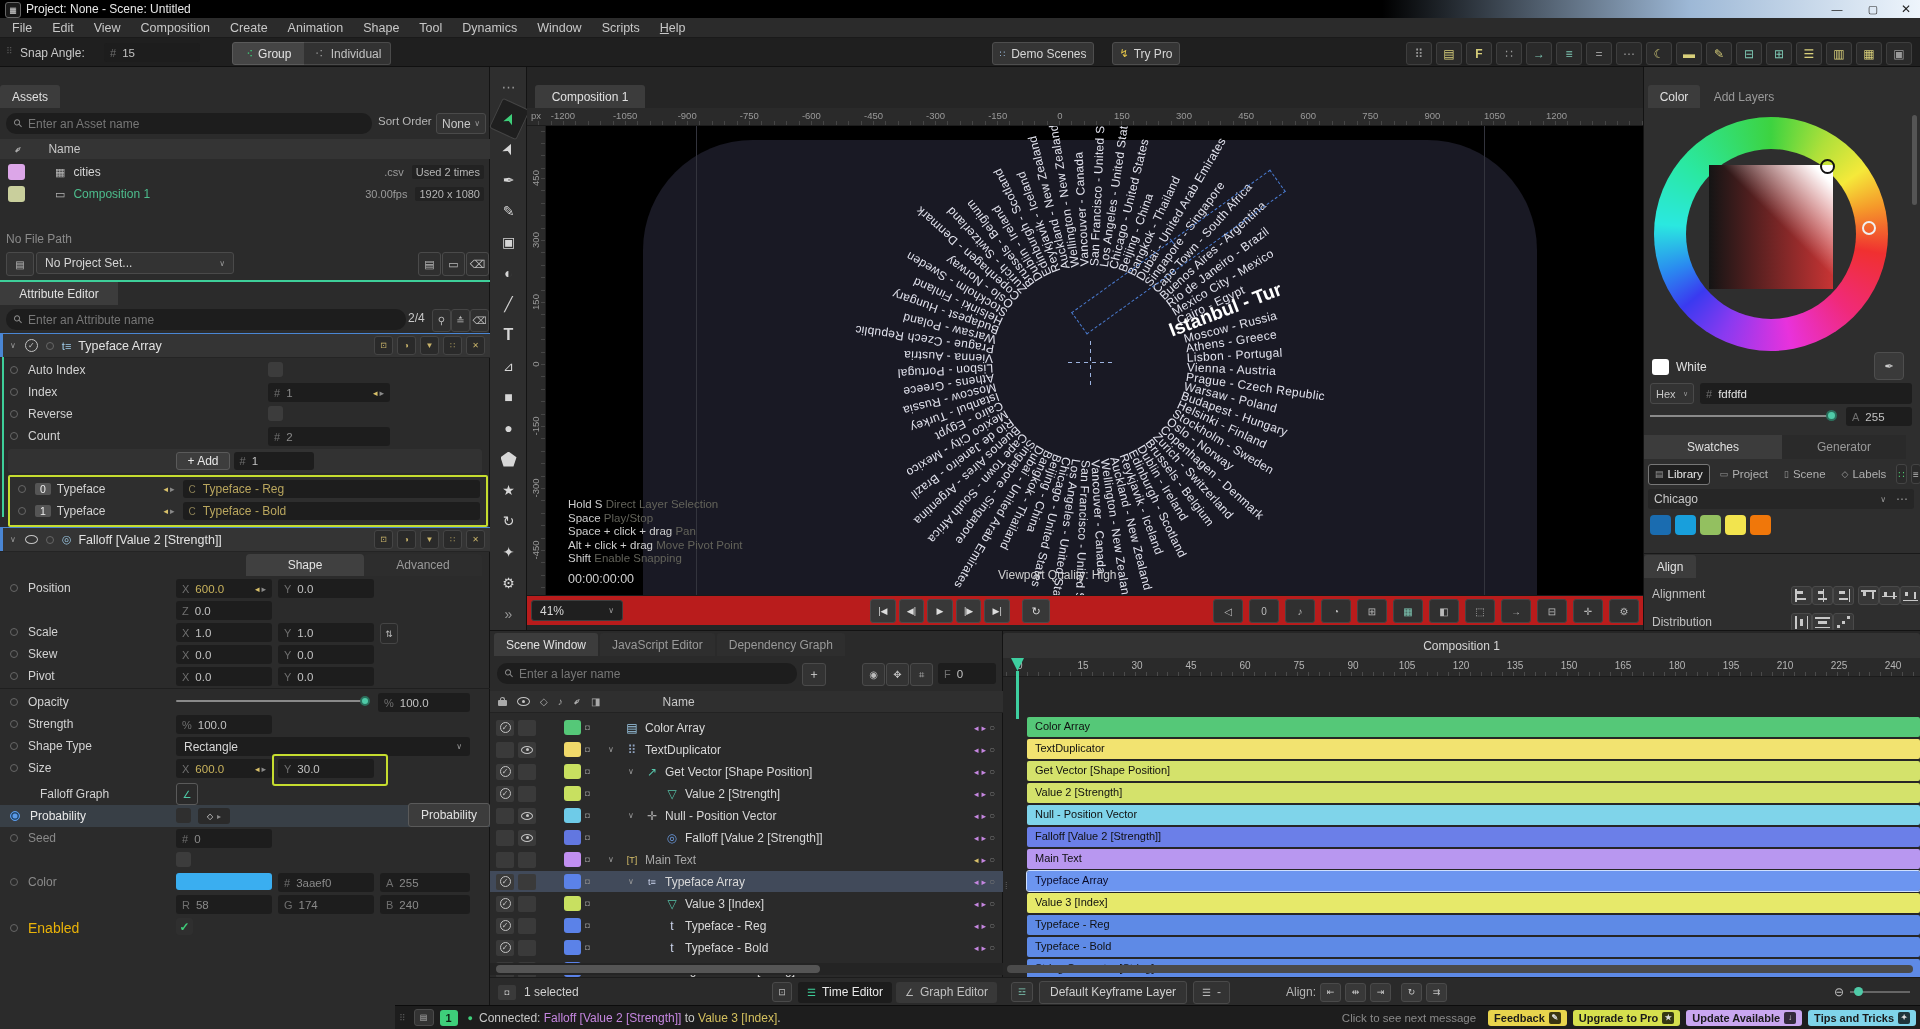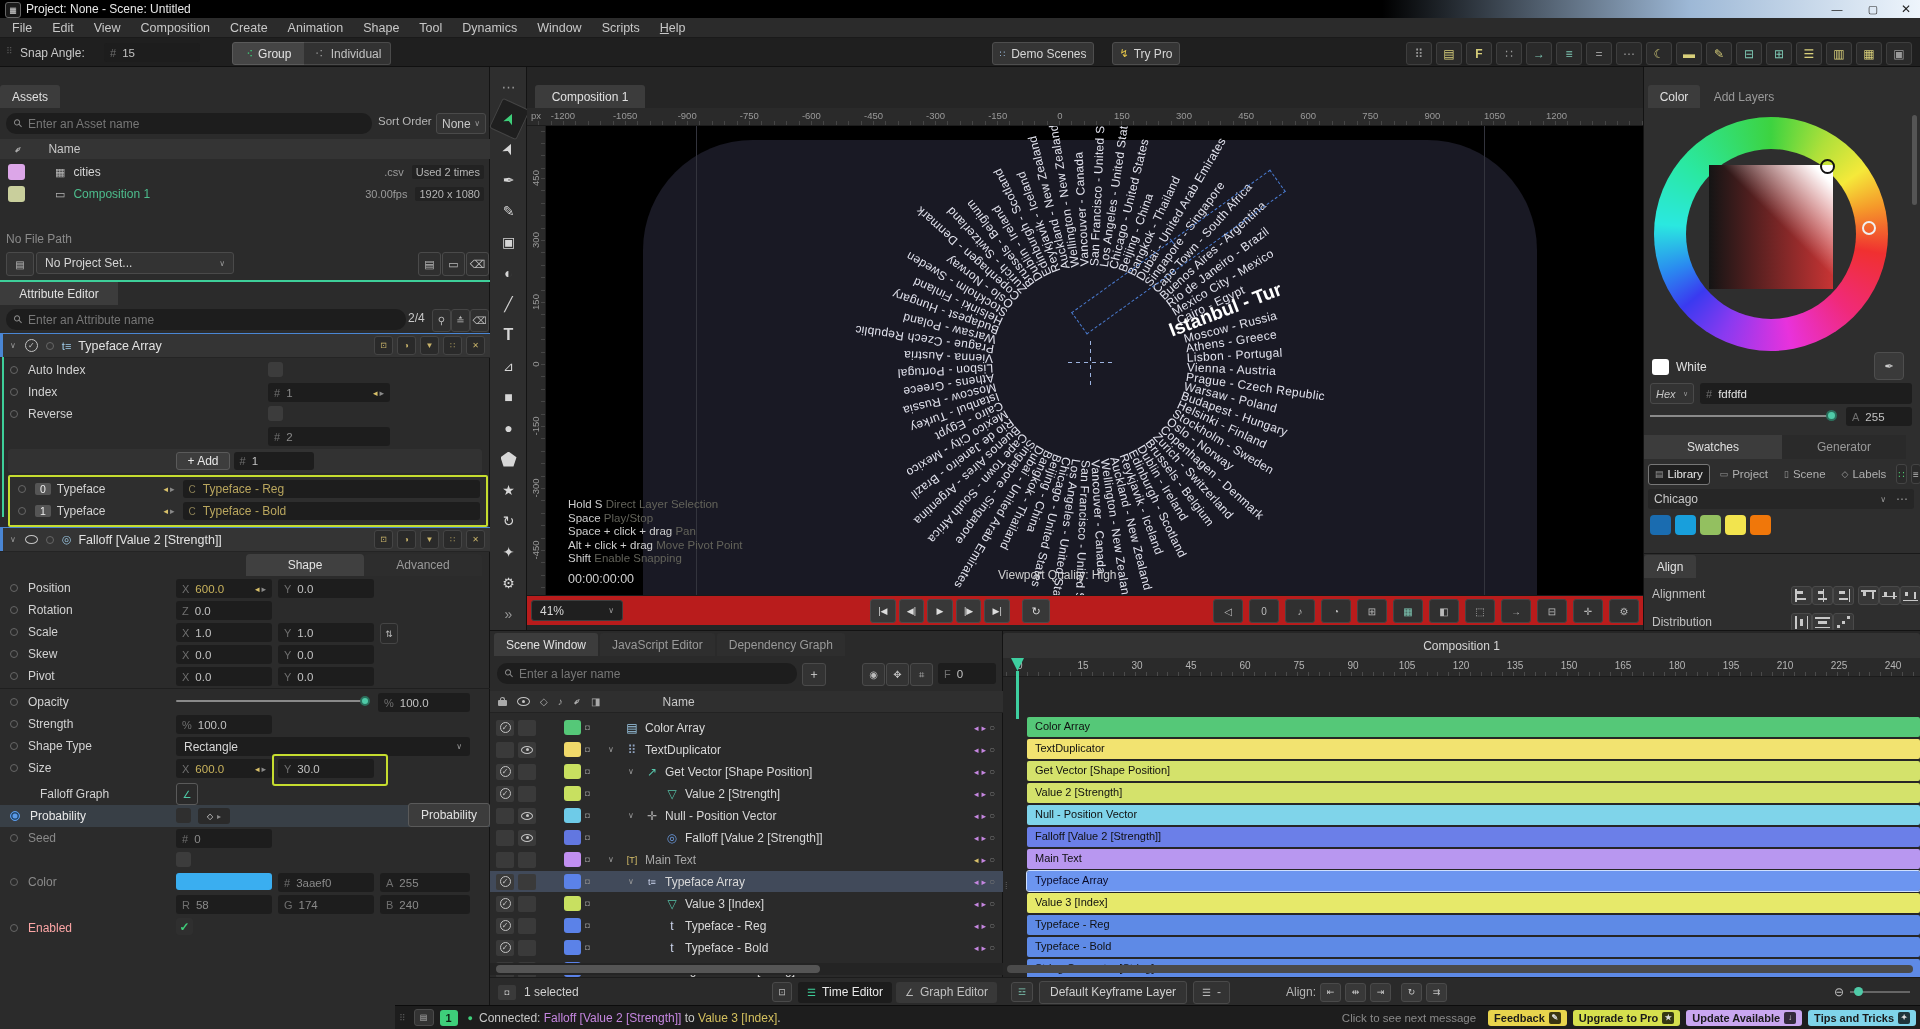--- a/index.html
+++ b/index.html
@@ -171,20 +171,24 @@
         <div style="color: rgb(111, 111, 111); margin-right: 6px; font-size: 11px;">#</div>
         <div>1</div>
         <div style="margin-left: auto; color: rgb(216, 192, 106); font-size: 9px;">◂</div>
         <div style="color: rgb(138, 138, 138); font-size: 9px; margin-left: 2px;">▸</div>
       </div>
       <div style="position: absolute; left: 0px; top: 336px; width: 490px; height: 22px; display: flex; align-items: center;">
         <div class="rowcirc" style="margin-left: 10px;"></div>
         <div style="margin-left: 10px; font-size: 12px; color: rgb(210, 210, 210);">Reverse</div>
       </div>
       <div style="position: absolute; left: 268px; top: 339px; width: 15px; height: 15px; background: rgb(60, 60, 60); border-radius: 3px;"></div>
+      <div style="position: absolute; left: 0px; top: 358px; width: 490px; height: 22px; display: flex; align-items: center;">
+        <div class="rowcirc" style="margin-left: 10px;"></div>
+        <div style="margin-left: 10px; font-size: 12px; color: rgb(210, 210, 210);">Count</div>
+      </div>
       <div class="fld dim" style="position: absolute; left: 268px; top: 360px; width: 122px; height: 19px;">
         <div style="color: rgb(111, 111, 111); margin-right: 6px; font-size: 11px;">#</div>
         <div>2</div>
       </div>
       <div style="position: absolute; left: 8px; top: 382px; width: 474px; height: 24px; background: rgb(50, 50, 50); border-radius: 3px; display: flex; align-items: center; justify-content: center; gap: 4px;">
         <div style="background: rgb(61, 61, 61); border: 1px solid rgb(90, 90, 90); border-radius: 3px; padding: 1px 10px; color: rgb(232, 232, 232);">+ Add</div>
         <div class="fld" style="width: 80px; height: 18px;">
           <span class="pfx">#</span>
           <span>1</span>
         </div>
@@ -241,24 +245,20 @@
       <div class="fld yellow" style="position: absolute; left: 176px; top: 512px; width: 96px; height: 19px;">
         <div style="color: rgb(111, 111, 111); margin-right: 6px; font-size: 11px;">X</div>
         <div>600.0</div>
         <div style="margin-left: auto; color: rgb(216, 192, 106); font-size: 9px;">◂</div>
         <div style="color: rgb(138, 138, 138); font-size: 9px; margin-left: 2px;">▸</div>
       </div>
       <div class="fld" style="position: absolute; left: 278px; top: 512px; width: 96px; height: 19px;">
         <div style="color: rgb(111, 111, 111); margin-right: 6px; font-size: 11px;">Y</div>
         <div>0.0</div>
       </div>
-      <div style="position: absolute; left: 0px; top: 532px; width: 490px; height: 22px; display: flex; align-items: center;">
-        <div class="rowcirc" style="margin-left: 10px;"></div>
-        <div style="margin-left: 10px; font-size: 12px; color: rgb(210, 210, 210);">Rotation</div>
-      </div>
       <div class="fld" style="position: absolute; left: 176px; top: 534px; width: 96px; height: 19px;">
         <div style="color: rgb(111, 111, 111); margin-right: 6px; font-size: 11px;">Z</div>
         <div>0.0</div>
       </div>
       <div style="position: absolute; left: 0px; top: 554px; width: 490px; height: 22px; display: flex; align-items: center;">
         <div class="rowcirc" style="margin-left: 10px;"></div>
         <div style="margin-left: 10px; font-size: 12px; color: rgb(210, 210, 210);">Scale</div>
       </div>
       <div class="fld" style="position: absolute; left: 176px; top: 556px; width: 96px; height: 19px;">
         <div style="color: rgb(111, 111, 111); margin-right: 6px; font-size: 11px;">X</div>
@@ -378,21 +378,21 @@
       <div class="fld dim" style="position: absolute; left: 278px; top: 828px; width: 96px; height: 19px;">
         <div style="color: rgb(111, 111, 111); margin-right: 6px; font-size: 11px;">G</div>
         <div>174</div>
       </div>
       <div class="fld dim" style="position: absolute; left: 380px; top: 828px; width: 90px; height: 19px;">
         <div style="color: rgb(111, 111, 111); margin-right: 6px; font-size: 11px;">B</div>
         <div>240</div>
       </div>
       <div style="position: absolute; left: 0px; top: 850px; width: 490px; height: 22px; display: flex; align-items: center;">
         <div class="rowcirc" style="margin-left: 10px;"></div>
-        <div style="margin-left: 10px; font-size: 12px; color: #fca5a5;">Enabled</div>
+        <div style="margin-left: 10px; font-size: 14px; color: #eab308;">Enabled</div>
       </div>
       <div style="position: absolute; left: 176px; top: 851px; width: 17px; height: 17px; background: rgb(47, 47, 47); border-radius: 3px; color: rgb(62, 207, 122); font-weight: bold; display: flex; align-items: center; justify-content: center;">✓</div>
     </div>
   <div id="toolstrip" class="abs" style="position: absolute; left: 490px; top: 67px; width: 37px; height: 563px; background: rgb(46, 46, 46); border-right: 1px solid rgb(19, 19, 19); box-sizing: border-box;">
       <div style="position: absolute; left: 3px; top: 6px; width: 31px; height: 28px; display: flex; align-items: center; justify-content: center; color: rgb(154, 154, 154); font-size: 14px;">⋯</div>
       <div style="position: absolute; left: 3px; top: 37px; width: 31px; height: 28px; display: flex; align-items: center; justify-content: center; color: rgb(62, 207, 122); font-size: 15px; transform: rotate(-65deg); background: rgb(31, 31, 31); border: 1px solid rgb(68, 68, 68); border-radius: 3px;">➤</div>
       <div style="position: absolute; left: 3px; top: 68px; width: 31px; height: 28px; display: flex; align-items: center; justify-content: center; color: rgb(214, 214, 214); font-size: 15px; transform: rotate(-65deg);">➤</div>
       <div style="position: absolute; left: 3px; top: 99px; width: 31px; height: 28px; display: flex; align-items: center; justify-content: center; color: rgb(214, 214, 214); font-size: 14px;">✒</div>
       <div style="position: absolute; left: 3px; top: 130px; width: 31px; height: 28px; display: flex; align-items: center; justify-content: center; color: rgb(214, 214, 214); font-size: 14px;">✎</div>
       <div style="position: absolute; left: 3px; top: 161px; width: 31px; height: 28px; display: flex; align-items: center; justify-content: center; color: rgb(214, 214, 214); font-size: 14px;">▣</div>
@@ -563,21 +563,21 @@
         <div style="position: absolute; left: 32px; top: 32px; width: 170px; height: 170px; border-radius: 50%; background: rgb(46, 46, 46);"></div>
         <div style="position: absolute; left: 55px; top: 48px; width: 124px; height: 124px; background: linear-gradient(to right top, rgba(255, 255, 255, 0) 55%, rgb(255, 255, 255) 92%), linear-gradient(to right, rgb(20, 20, 20), rgb(200, 52, 52));">
           <div style="position: absolute; right: -2px; top: -6px; width: 15px; height: 15px; border: 2px solid rgb(17, 17, 17); border-radius: 50%; box-sizing: border-box;"></div>
         </div>
         <div style="position: absolute; left: 208px; top: 104px; width: 14px; height: 14px; border: 2px solid rgb(240, 240, 240); border-radius: 50%; box-sizing: border-box;"></div>
       </div>
       <div style="position: absolute; left: 8px; top: 292px; width: 17px; height: 16px; background: rgb(255, 255, 255); border-radius: 3px;"></div>
       <div style="position: absolute; left: 32px; top: 292px; width: 80px; height: 16px; color: rgb(224, 224, 224); display: flex; align-items: center;">White</div>
       <div style="position: absolute; left: 230px; top: 285px; width: 28px; height: 26px; background: rgb(58, 58, 58); border: 1px solid rgb(78, 78, 78); border-radius: 4px; color: rgb(204, 204, 204); display: flex; align-items: center; justify-content: center; font-size: 11px; transform: rotate(0deg);">✒</div>
       <div style="position: absolute; left: 6px; top: 316px; width: 44px; height: 21px; background: rgb(51, 51, 51); border: 1px solid rgb(74, 74, 74); border-radius: 3px; display: flex; align-items: center; justify-content: space-between; padding: 0px 5px; box-sizing: border-box;">
-        <div style="color: rgb(200, 200, 200); font-size: 11px; font-style: italic;">Hex</div>
+        <div style="color: rgb(200, 200, 200); font-size: 11px;">Hex</div>
         <div style="color: rgb(153, 153, 153); font-size: 7px;">∨</div>
       </div>
       <div class="fld" style="position: absolute; left: 56px; top: 316px; width: 212px; height: 21px;">
         <span class="pfx">#</span>
         <span style="color:#e2e2e2">fdfdfd</span>
       </div>
       <div style="position: absolute; left: 6px; top: 348px; width: 182px; height: 2px; background: rgb(138, 138, 138);"></div>
       <div style="position: absolute; left: 182px; top: 343px; width: 11px; height: 11px; background: rgb(79, 202, 167); border: 2px solid rgb(43, 111, 92); border-radius: 50%; box-sizing: border-box;"></div>
       <div class="fld" style="position: absolute; left: 202px; top: 340px; width: 66px; height: 19px;">
         <span class="pfx">A</span>

